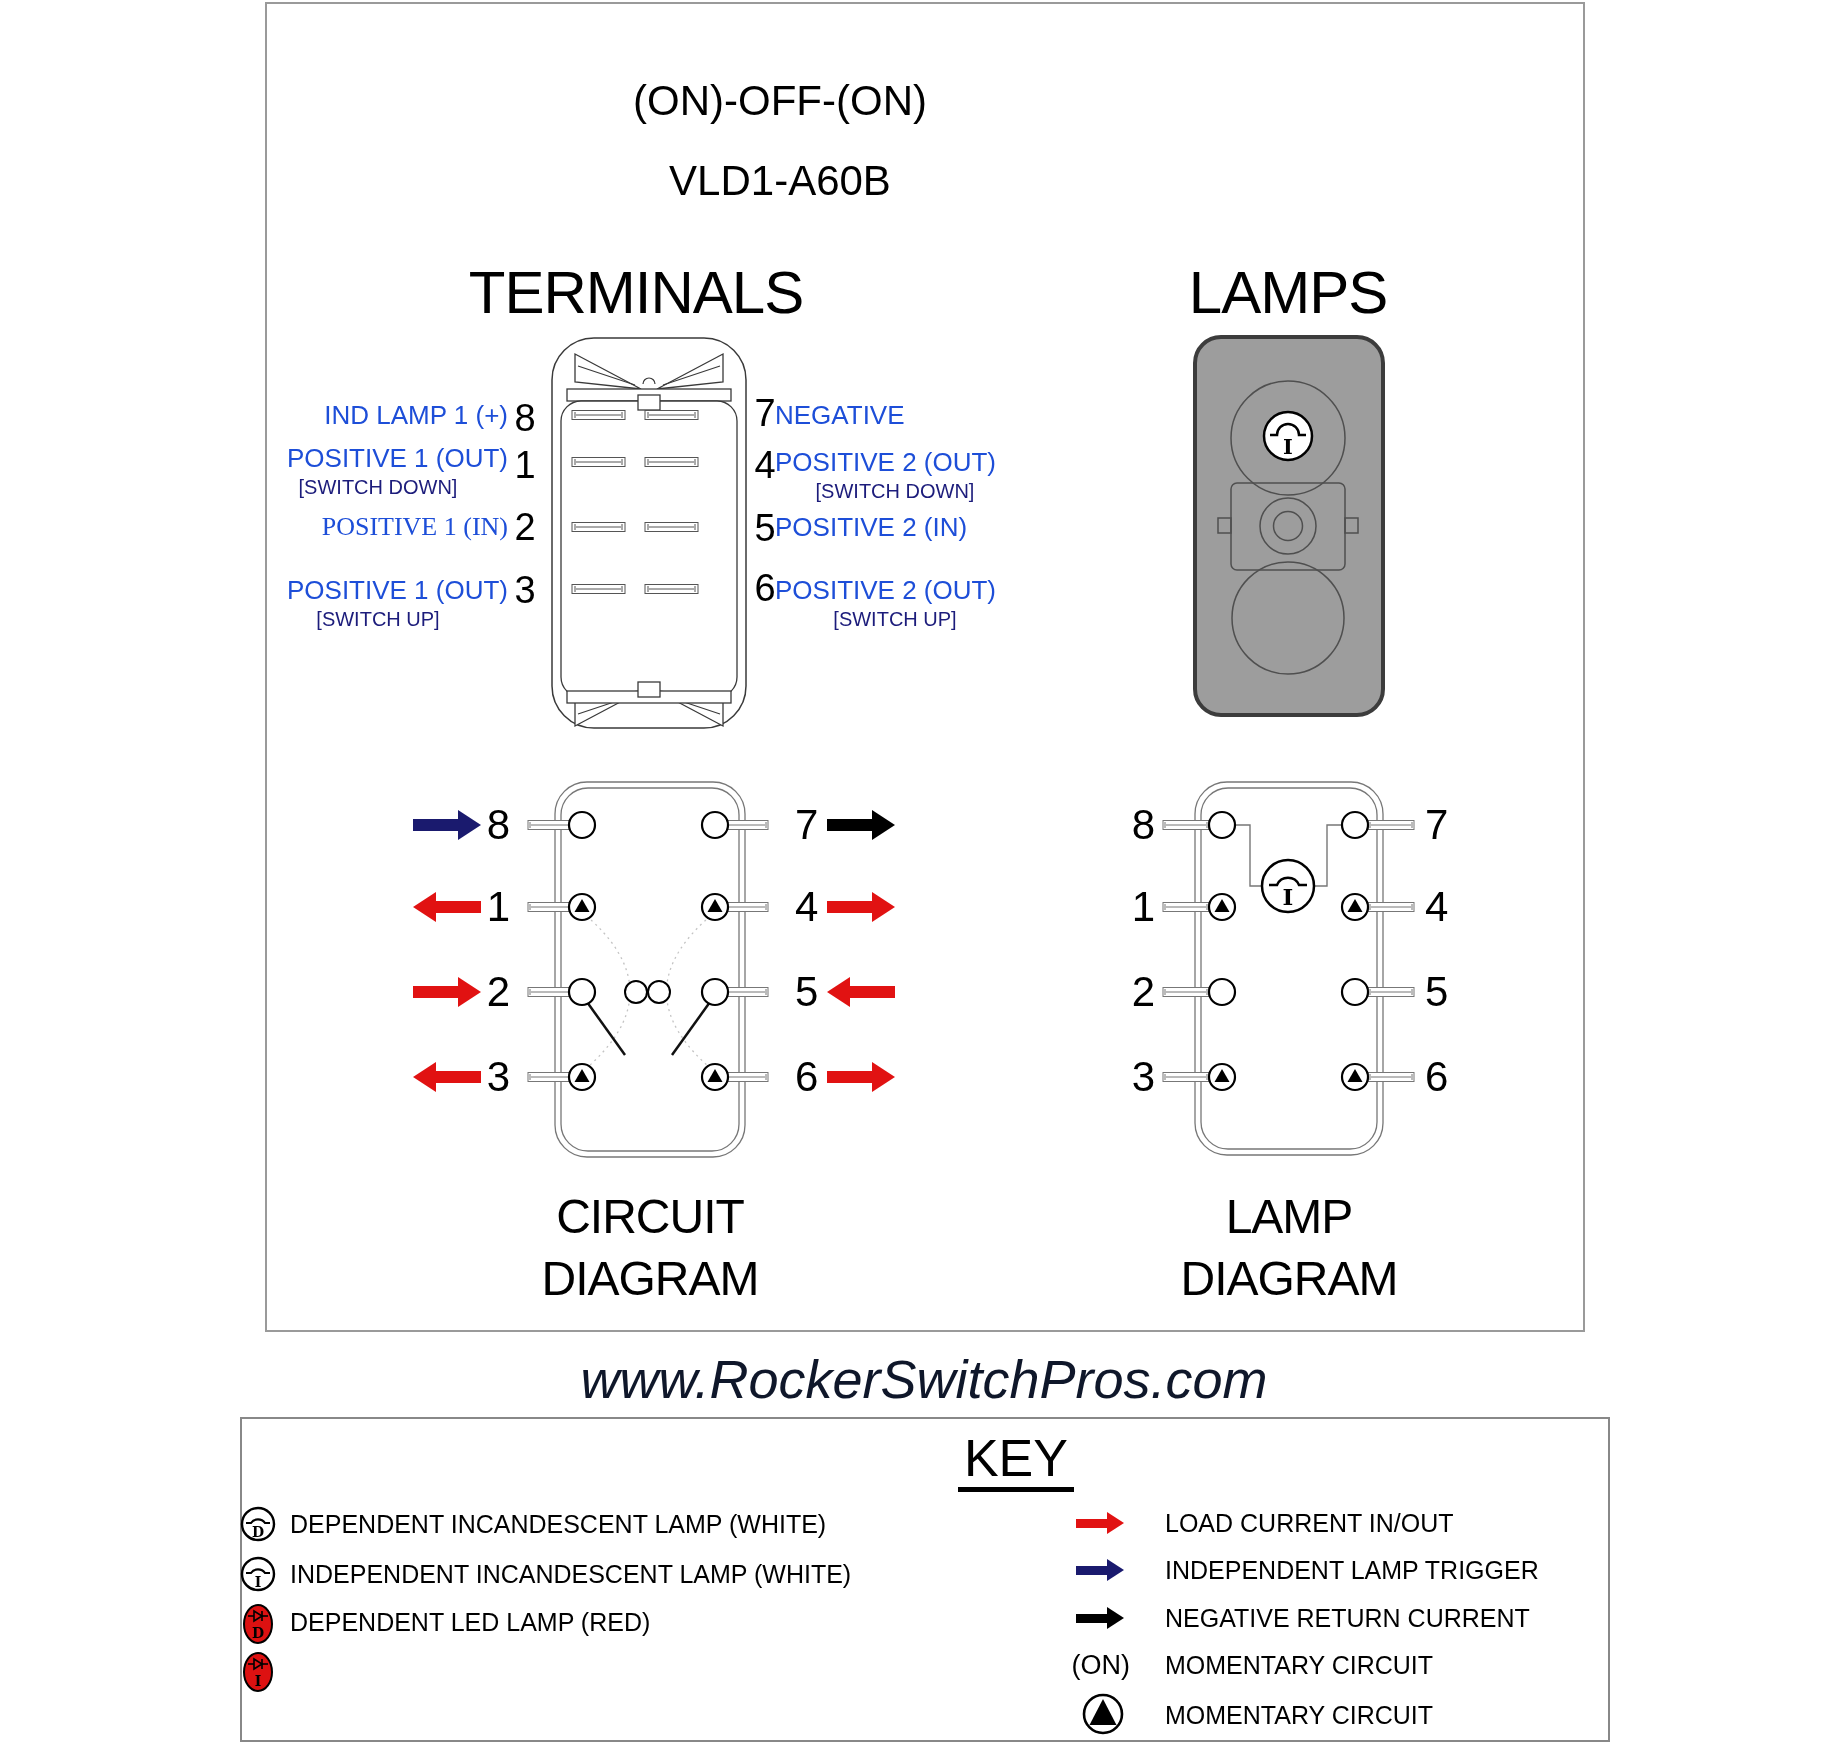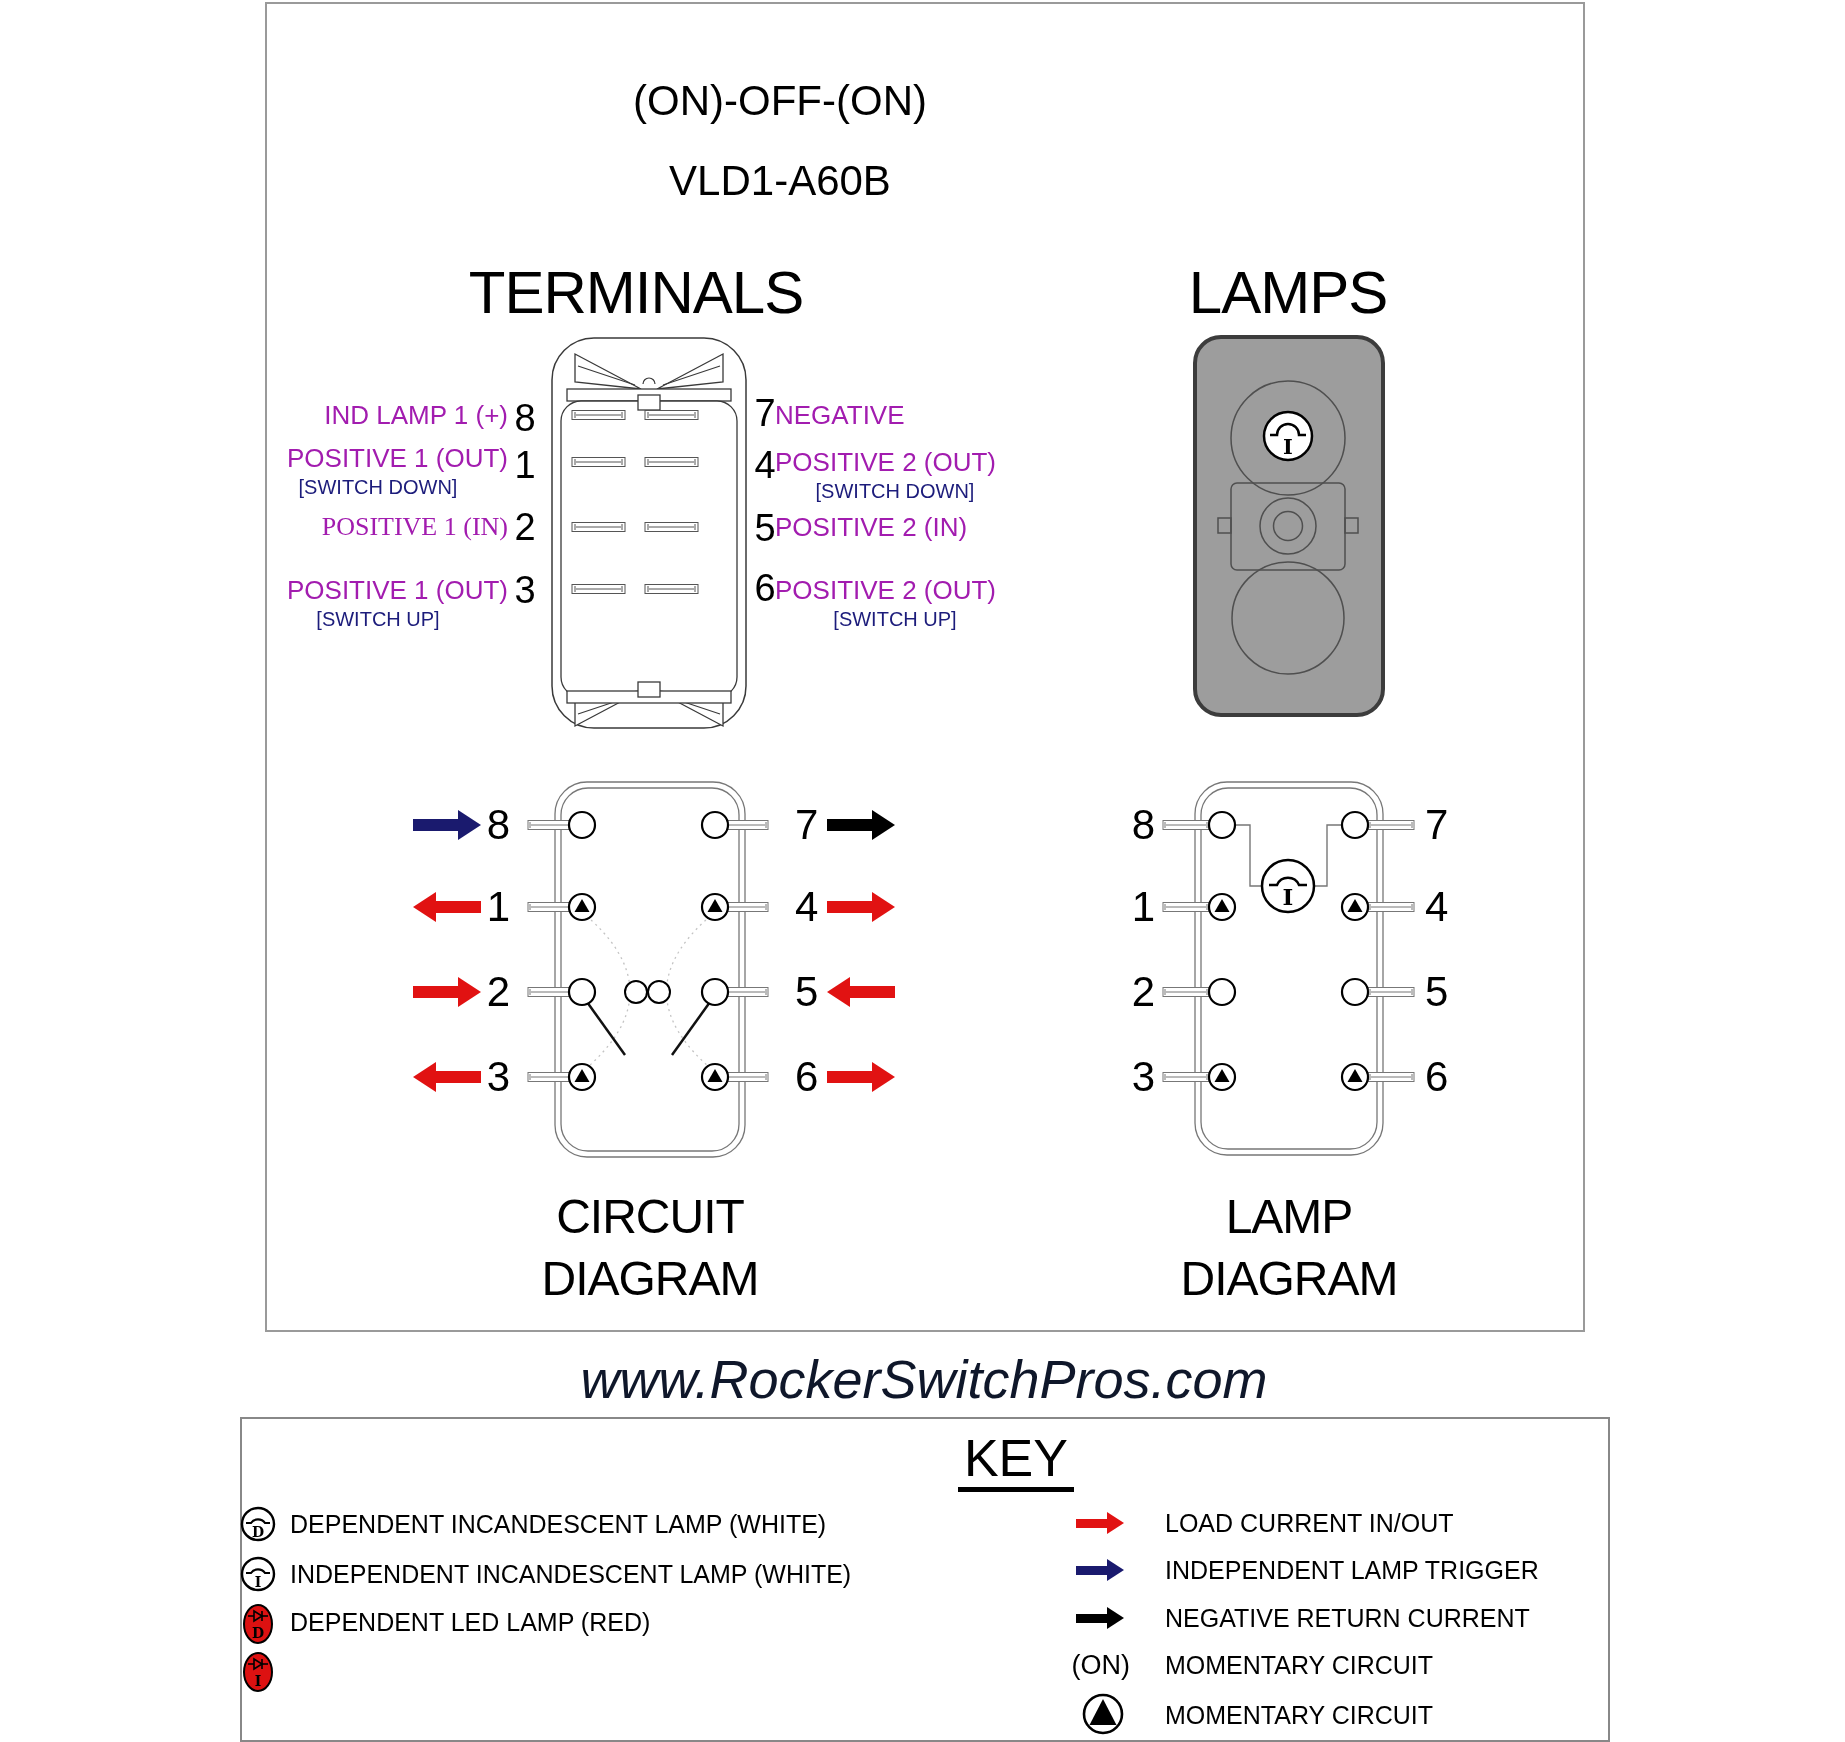--- a/index.html
+++ b/index.html
@@ -5,21 +5,21 @@
   html,body { margin:0; padding:0; background:#fff; }
   .canvas { position:relative; width:1845px; height:1742px; background:#ffffff;
             font-family:"Liberation Sans", sans-serif; color:#000; overflow:hidden; }
   .abs { position:absolute; }
   .main-box { left:265px; top:2px; width:1316px; height:1326px; border:2px solid #9a9a9a; background:#fff; }
   .key-box  { left:240px; top:1417px; width:1366px; height:321px; border:2px solid #888; background:#fff; }
 
   .title { left:430px; top:22px; width:700px; text-align:center; font-size:42px; line-height:80px;margin-top:39px; }
   .section-heading { font-size:60px; text-align:center; letter-spacing:-1px; }
 
-  .term-label { font-size:26px; color:#a21caf; line-height:30px; white-space:nowrap; }
+  .term-label { font-size:26px; color:#1d4ed8; line-height:30px; white-space:nowrap; }
   .term-sub   { font-size:20px; color:#1c1c7b; line-height:24px; white-space:nowrap; }
   .term-num   { font-size:38px; line-height:44px; text-align:center; }
 
   .diag-num { font-size:42px; line-height:48px; }
   .caption  { font-size:48px; line-height:62px; text-align:center; letter-spacing:-1px; }
 
   .url { font-size:54px; font-style:italic; color:#0f172a; text-align:center; white-space:nowrap; }
 
   .key-heading { font-size:52px; text-align:right; }
   .key-heading span { border-bottom:5px solid #000; padding:0 6px; }

